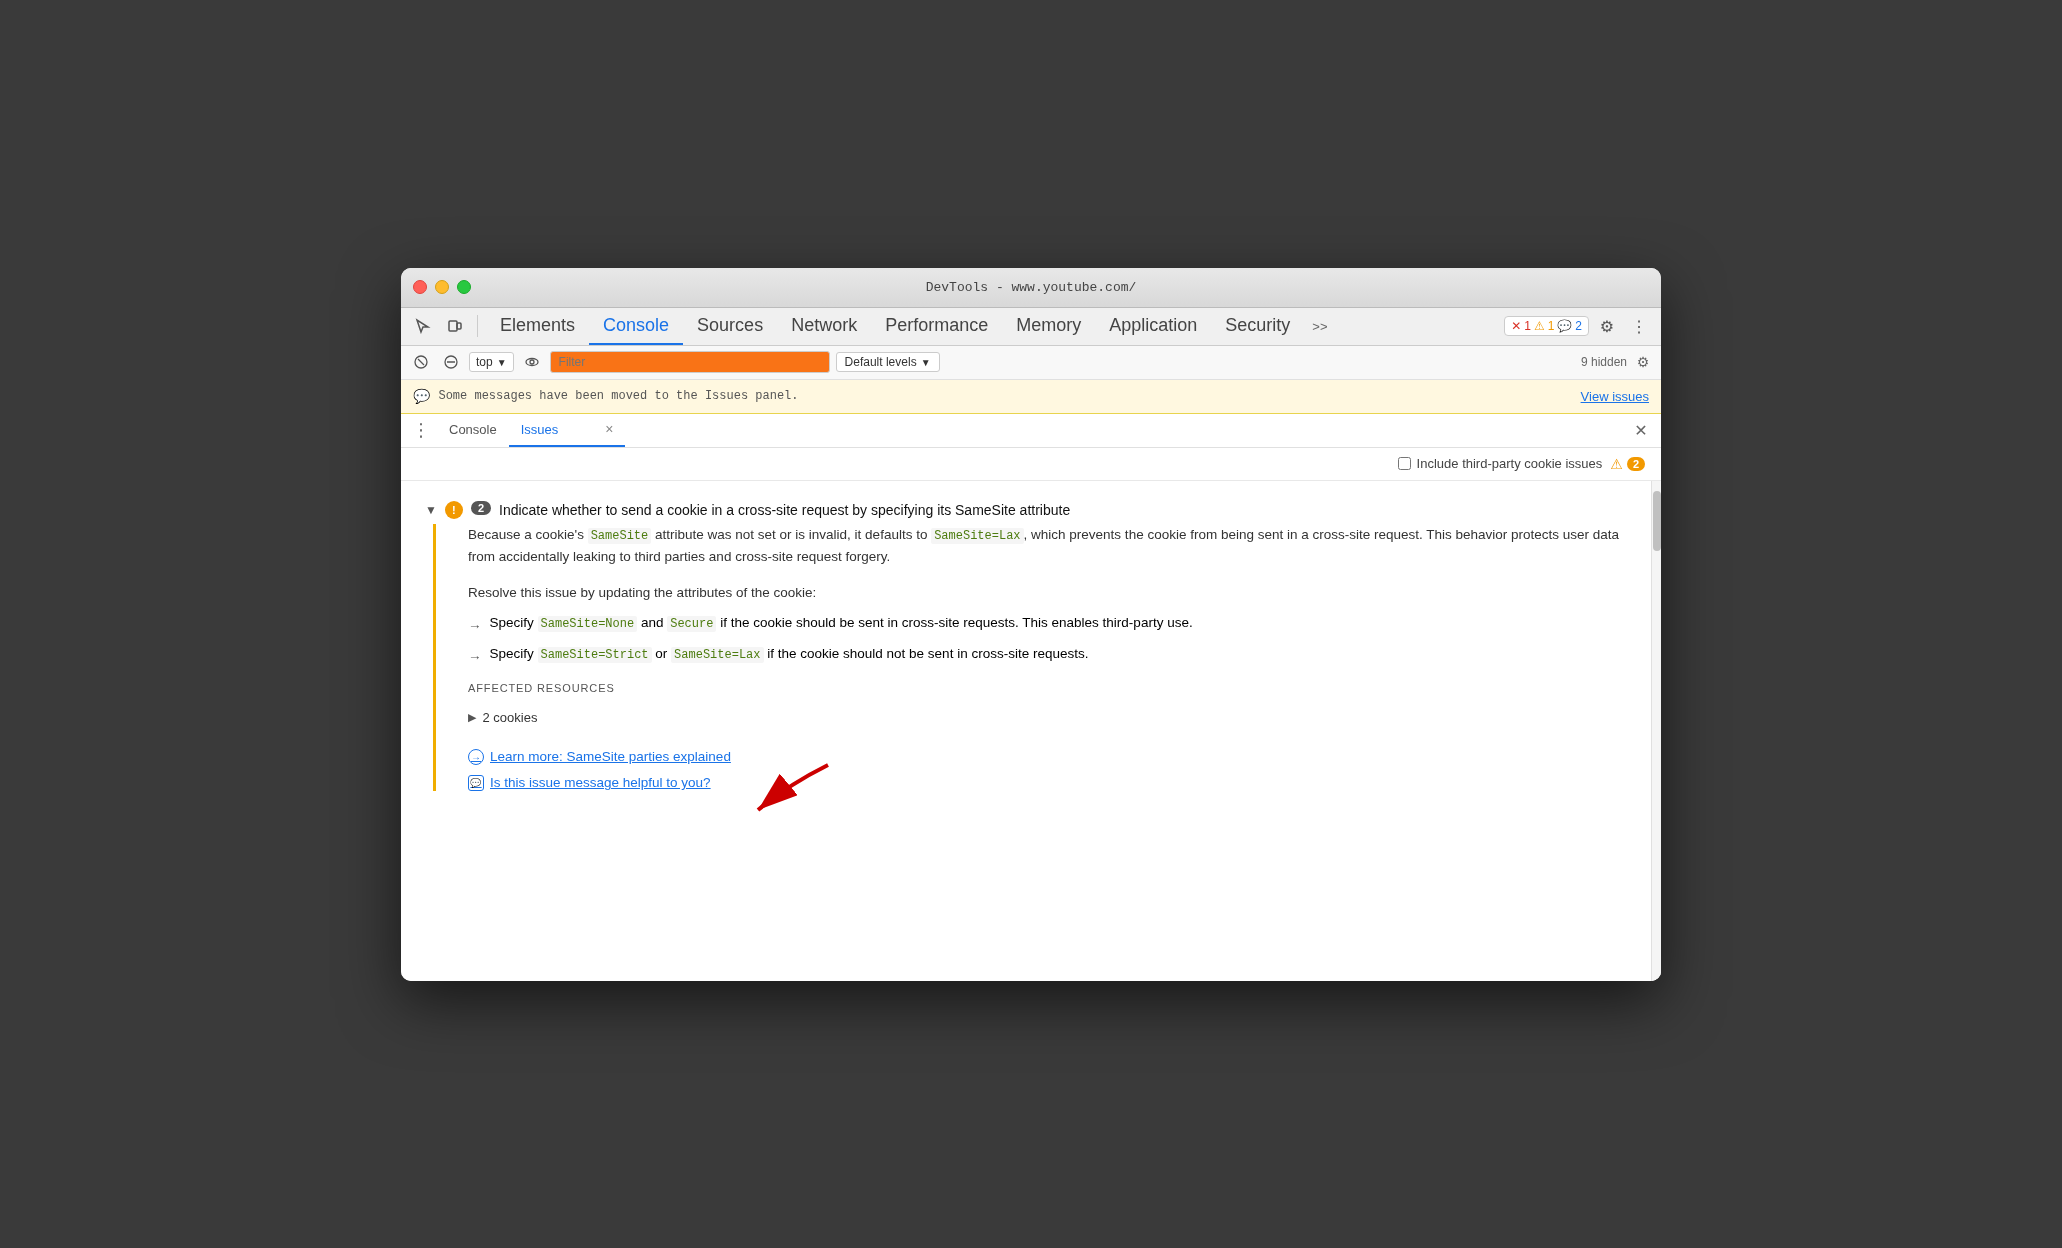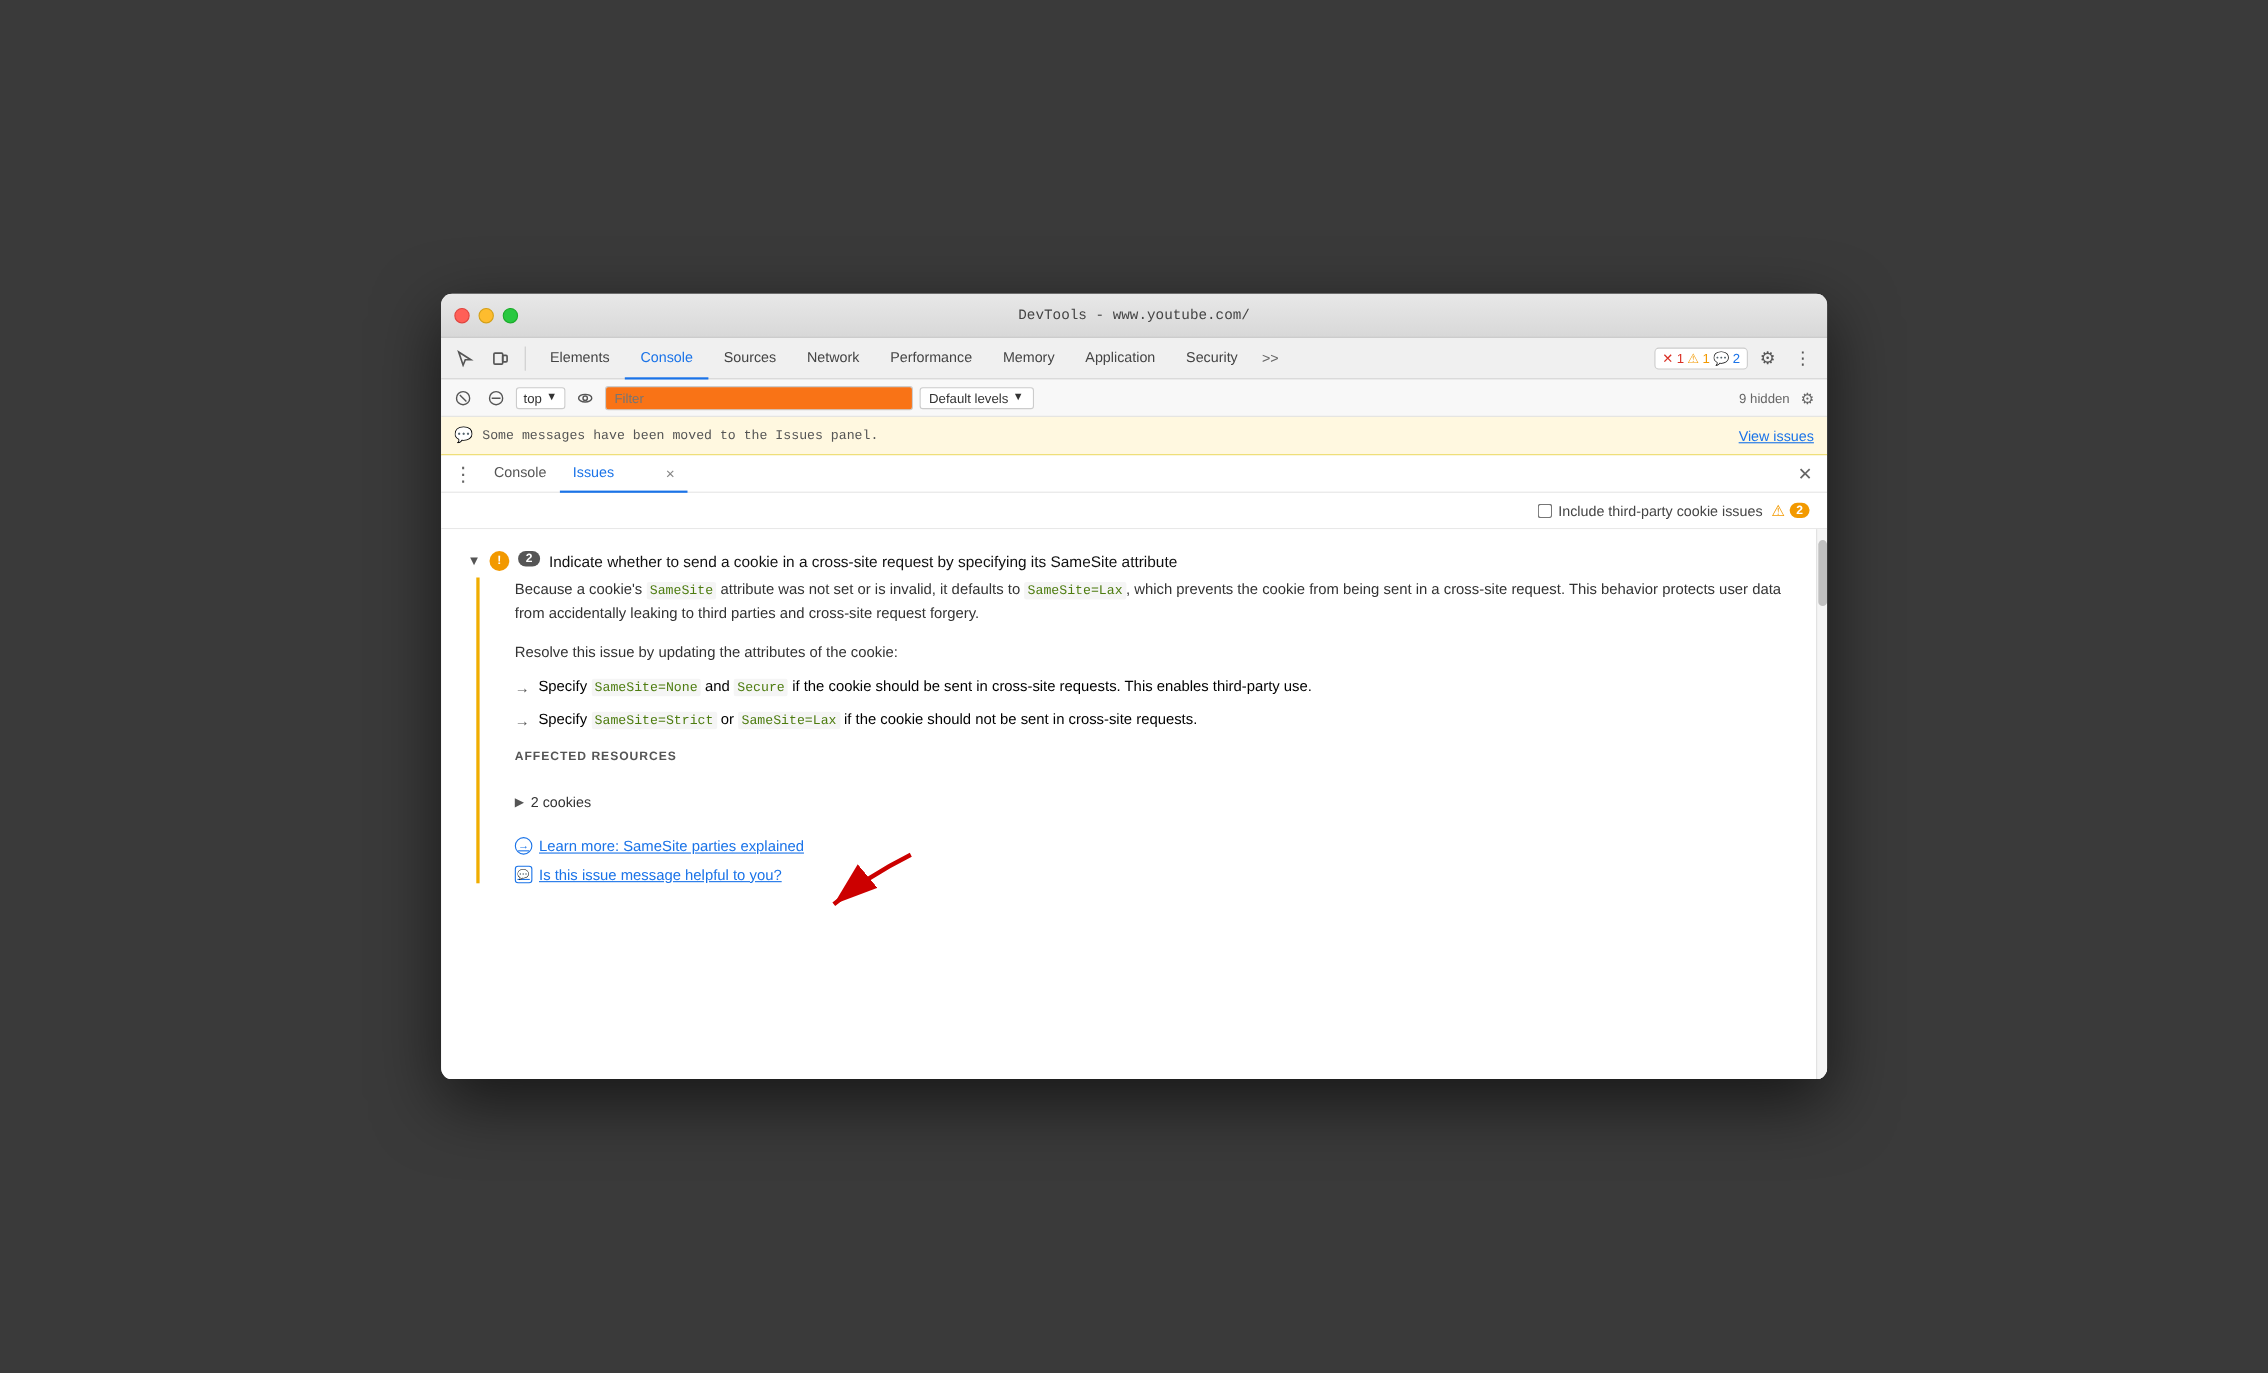--- a/index.html
+++ b/index.html
@@ -81,21 +81,21 @@
       width: 1px;
       height: 22px;
       background: #ccc;
       margin: 0 4px;
     }
     .nav-tab {
       padding: 0 14px;
       height: 38px;
       display: flex;
       align-items: center;
-      font-size: 13px;
+      font-size: 18px;
       color: #444;
       cursor: pointer;
       border-bottom: 2px solid transparent;
       white-space: nowrap;
     }
     .nav-tab.active {
       color: #1a73e8;
       border-bottom: 2px solid #1a73e8;
     }
     .nav-tab-more {
@@ -393,25 +393,25 @@
     .bullet-arrow {
       color: #555;
       flex-shrink: 0;
       margin-top: 2px;
     }
     .affected-resources {
       margin-top: 16px;
     }
     .affected-label {
       font-size: 11px;
-      font-weight: 700;
+      font-weight: 400;
       letter-spacing: 0.08em;
       color: #555;
       text-transform: uppercase;
-      margin-bottom: 24px;
+      margin-bottom: 12px;
     }
     .cookies-item {
       display: flex;
       align-items: center;
       gap: 6px;
       font-size: 13px;
       color: #333;
       cursor: pointer;
       padding: 4px 0;
     }

